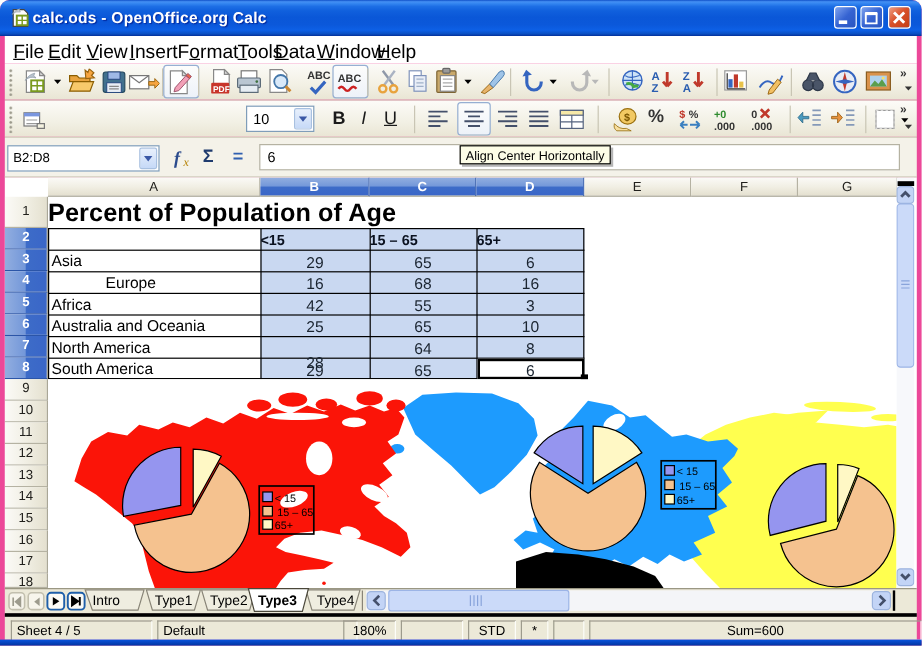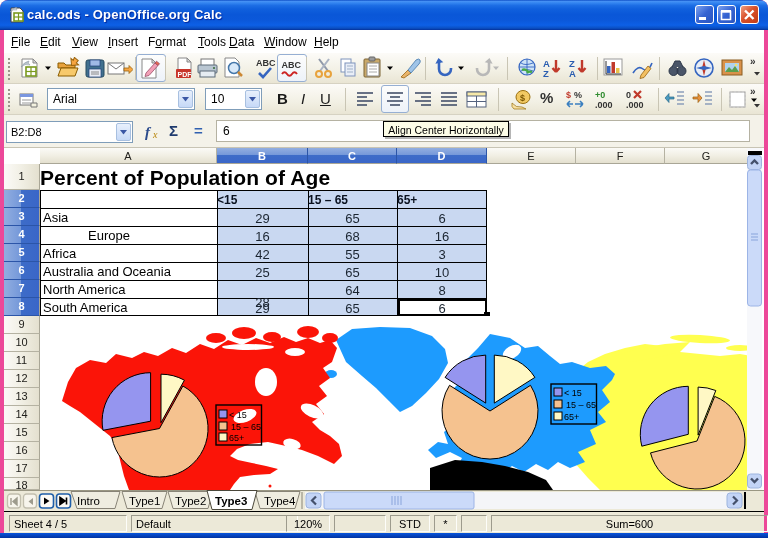--- a/index.html
+++ b/index.html
@@ -12,21 +12,21 @@
   background:linear-gradient(180deg,#1050C8 0%,#4490F4 5%,#3385F0 10%,#1D6EE5 18%,#1060DD 30%,#0A57D8 48%,#0B58DA 68%,#0D60E6 84%,#0A4FC2 94%,#04309A 100%);
 }
 #titletxt { position:absolute; left:27px; top:7px; color:#fff; font-size:13px;
   font-weight:bold; text-shadow:1px 1px 1px #00259c; letter-spacing:0.2px;}
 .tbtn { position:absolute; top:5px; width:19px; height:19px; border-radius:3px;
   border:1px solid #fff; }
 #bmin  { left:695px; background:linear-gradient(135deg,#7EA3EF 0%,#3563D2 50%,#2A55C0 100%); }
 #bmax  { left:717px; background:linear-gradient(135deg,#7EA3EF 0%,#3563D2 50%,#2A55C0 100%); }
 #bclose{ left:740px; background:linear-gradient(135deg,#F1A083 0%,#D9512B 45%,#C33C14 100%); }
 #menubar { position:absolute; left:4px; top:30px; width:760px; height:23px;
-  background:#fff; font-size:12px; color:#000; }
+  background:#fff; font-size:16px; color:#000; }
 #menubar span { position:absolute; top:5px; }
 #tb1 { position:absolute; left:4px; top:53px; width:760px; height:31px;
   background:linear-gradient(180deg,#FCFBF8 0%,#F2F0E4 60%,#E9E5D4 100%);
   border-bottom:1px solid #D6D2C2; }
 #tb2 { position:absolute; left:4px; top:84px; width:760px; height:31px;
   background:linear-gradient(180deg,#FCFBF8 0%,#F2F0E4 60%,#E9E5D4 100%);
   border-bottom:1px solid #D6D2C2; }
 #fbar { position:absolute; left:4px; top:115px; width:760px; height:33px;
   background:#F4F2E9; border-bottom:1px solid #C8C4B4; }
 .grip { position:absolute; left:3px; top:4px; width:4px; height:23px;
@@ -53,21 +53,21 @@
   color:#fff; font-weight:bold; border-right:1px solid #2B55A8; }
 .rh { position:absolute; left:0; width:36px; font-size:11px; color:#21201c;
   text-align:center;
   background:linear-gradient(90deg,#FBFAF7 0%,#F1EFE4 50%,#E4E0CF 100%);
   border-right:1px solid #A9A696; border-bottom:1px solid #B5B2A2; }
 .rhsel { background:linear-gradient(90deg,#92AEE0 0%,#7397D9 49%,#3D6CC8 50%,#3A66C8 100%);
   color:#fff; font-weight:bold; border-bottom:1px solid #2B55A8; }
 #tabbar { position:absolute; left:4px; top:490px; width:760px; height:21px;
   background:#ECE9D8; }
 #statusbar { position:absolute; left:4px; top:511px; width:760px; height:22px;
-  background:#ECE9D8; border-top:1px solid #000000; font-size:11px; color:#000; }
+  background:#ECE9D8; border-top:3px solid #000000; font-size:11px; color:#000; }
 .scell { position:absolute; top:3px; height:17px; border:1px solid;
   border-color:#9D9B8D #FDFDF9 #FDFDF9 #9D9B8D; padding:2px 4px; }
 #botborder { position:absolute; left:0; top:533px; width:768px; height:5px;
   background:linear-gradient(180deg,#0855DD,#0233A0); }
 .hd { position:absolute; font-size:12px; font-weight:bold; color:#0b1220; text-align:left; }
 .an { position:absolute; left:39px; font-size:13px; color:#000; }
 .nm { position:absolute; font-size:13px; color:#1a2430; text-align:center; }
 </style>
 </head>
 <body>
@@ -269,25 +269,20 @@
       <div class="grip"></div>
     <svg style="position:absolute;left:14px;top:5px" width="22" height="22" viewBox="0 0 22 22">
       <rect x="2" y="5" width="13" height="11" fill="#fff" stroke="#777"></rect>
       <rect x="2" y="5" width="13" height="3" fill="#7A96DF"></rect>
       <g stroke="#999">
           <line x1="4" y1="11" x2="13" y2="11"></line>
           <line x1="4" y1="14" x2="13" y2="14"></line>
         </g>
       <path d="M13,14 h6 v4 h-6 Z" fill="#F4F2E0" stroke="#777"></path>
     </svg>
-    <div class="combo" style="left:43px;width:148px;"><span style="padding-left:5px;">Arial</span><div class="cbtn">
-          <svg width="9" height="6" viewBox="0 0 9 6">
-            <path d="M1,1 L8,1 L4.5,5.5 Z" fill="#3A57A5"></path>
-          </svg>
-        </div></div>
     <div class="combo" style="left:201px;width:57px;"><span style="padding-left:5px;">10</span><div class="cbtn">
           <svg width="9" height="6" viewBox="0 0 9 6">
             <path d="M1,1 L8,1 L4.5,5.5 Z" fill="#3A57A5"></path>
           </svg>
         </div></div>
     <div style="position:absolute;left:273px;top:6px;font-size:15px;font-weight:bold;color:#1a1a1a;">B</div>
     <div style="position:absolute;left:297px;top:6px;font-size:15px;font-style:italic;color:#1a1a1a;">I</div>
     <div style="position:absolute;left:316px;top:6px;font-size:15px;text-decoration:underline;color:#1a1a1a;">U</div>
     <div class="sep" style="left:341px"></div>
     <svg style="position:absolute;left:352px;top:7px" width="19" height="17" viewBox="0 0 19 17">
@@ -608,21 +603,21 @@
             <line x1="394" y1="6" x2="394" y2="15"></line>
             <line x1="397" y1="6" x2="397" y2="15"></line>
           </g>
         <rect x="740" y="2" width="2" height="17" fill="#000"></rect>
       </g>
     </svg>
   </div>
   <div id="statusbar">
     <div class="scell" style="left:5px;  width:118px;">Sheet 4 / 5</div>
     <div class="scell" style="left:127px;width:167px;">Default</div>
-    <div class="scell" style="left:282px;width:44px; text-align:center;">120%</div>
+    <div class="scell" style="left:282px;width:44px; text-align:center;">180%</div>
     <div class="scell" style="left:330px;width:52px;"></div>
     <div class="scell" style="left:386px;width:40px; text-align:center;">STD</div>
     <div class="scell" style="left:430px;width:23px; text-align:center;">*</div>
     <div class="scell" style="left:457px;width:26px;"></div>
     <div class="scell" style="left:487px;width:277px;text-align:center;">Sum=600</div>
   </div>
   <div id="botborder"></div>
 </div>
 
 </body></html>

